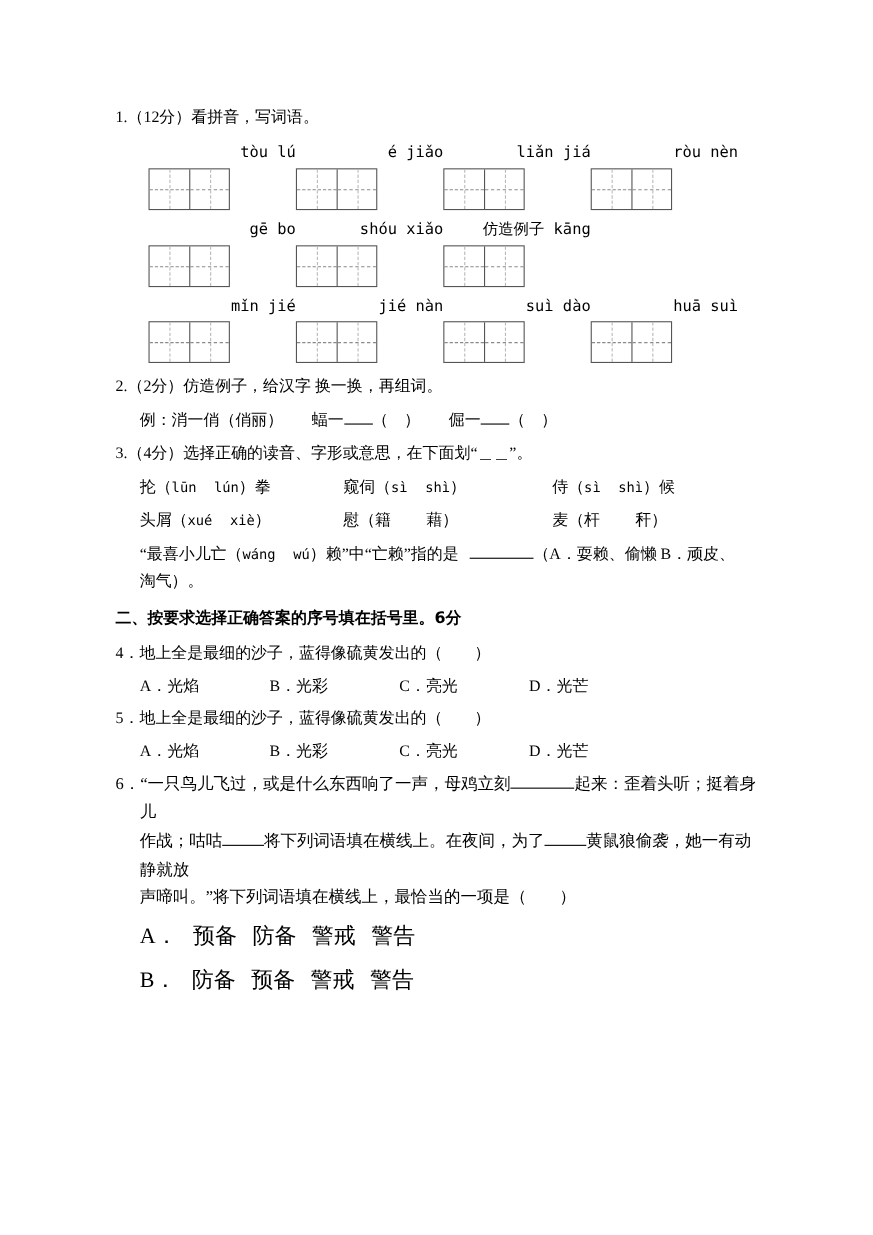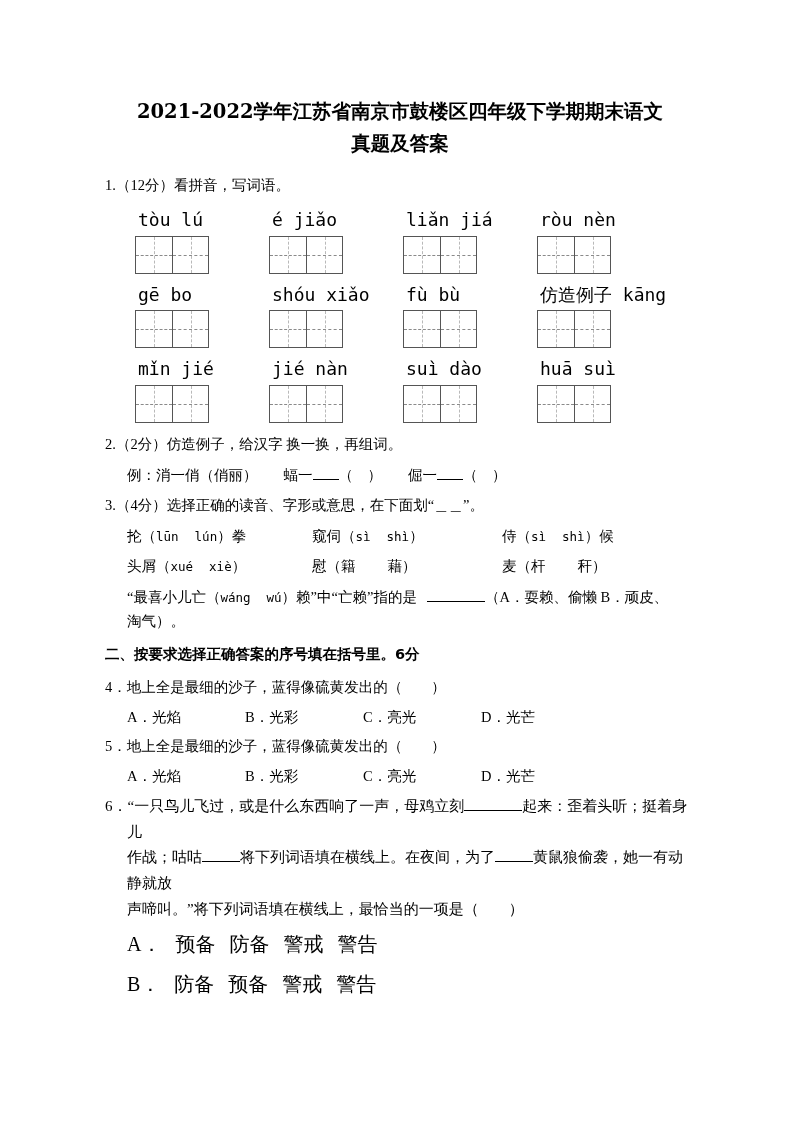--- a/index.html
+++ b/index.html
@@ -88,24 +88,25 @@
   .pinyin-row {
     display: flex;
     margin-bottom: 10px;
   }
   .pinyin-cell {
     width: 134px;
     flex: 0 0 134px;
   }
   .pinyin-text {
     font-family: "DejaVu Sans Mono", "Liberation Mono", monospace;
-    font-size: 18px;
+    font-size: 14px;
     line-height: 1.2;
     margin: 0 0 5px 3px;
     white-space: pre;
+    text-align: right;
   }
   .tzg {
     display: flex;
     width: 74px;
     height: 38px;
     border: 1px solid #555;
     box-sizing: border-box;
     background: #fff;
   }
   .tzg .cellbox {
@@ -167,24 +168,20 @@
   .mono { font-family: "DejaVu Sans Mono", "Liberation Mono", monospace; font-size: 12.5px; }
   .sp { display:inline-block; width: 16px; }
   .sp-sm { display:inline-block; width: 10px; }
 </style>
 </head>
 <body>
 
 <div class="page">
   <div class="content">
 
-    <div class="doc-title">
-      <span>2021-2022学年江苏省南京市鼓楼区四年级下学期期末语文</span>
-      <span class="line2">真题及答案</span>
-    </div>
 
 
     <div class="q">1.（12分）看拼音，写词语。</div>
 
     <div class="pinyin-block">
 
       <div class="pinyin-row">
         <div class="pinyin-cell">
           <div class="pinyin-text">tòu lú</div>
           <div class="tzg">
@@ -218,27 +215,20 @@
       <div class="pinyin-row">
         <div class="pinyin-cell">
           <div class="pinyin-text">gē bo</div>
           <div class="tzg">
               <div class="cellbox"></div>
               <div class="cellbox"></div>
             </div>
         </div>
         <div class="pinyin-cell">
           <div class="pinyin-text">shóu xiǎo</div>
-          <div class="tzg">
-              <div class="cellbox"></div>
-              <div class="cellbox"></div>
-            </div>
-        </div>
-        <div class="pinyin-cell">
-          <div class="pinyin-text">fù bù</div>
           <div class="tzg">
               <div class="cellbox"></div>
               <div class="cellbox"></div>
             </div>
         </div>
         <div class="pinyin-cell">
           <div class="pinyin-text">仿造例子 kāng</div>
           <div class="tzg">
               <div class="cellbox"></div>
               <div class="cellbox"></div>

